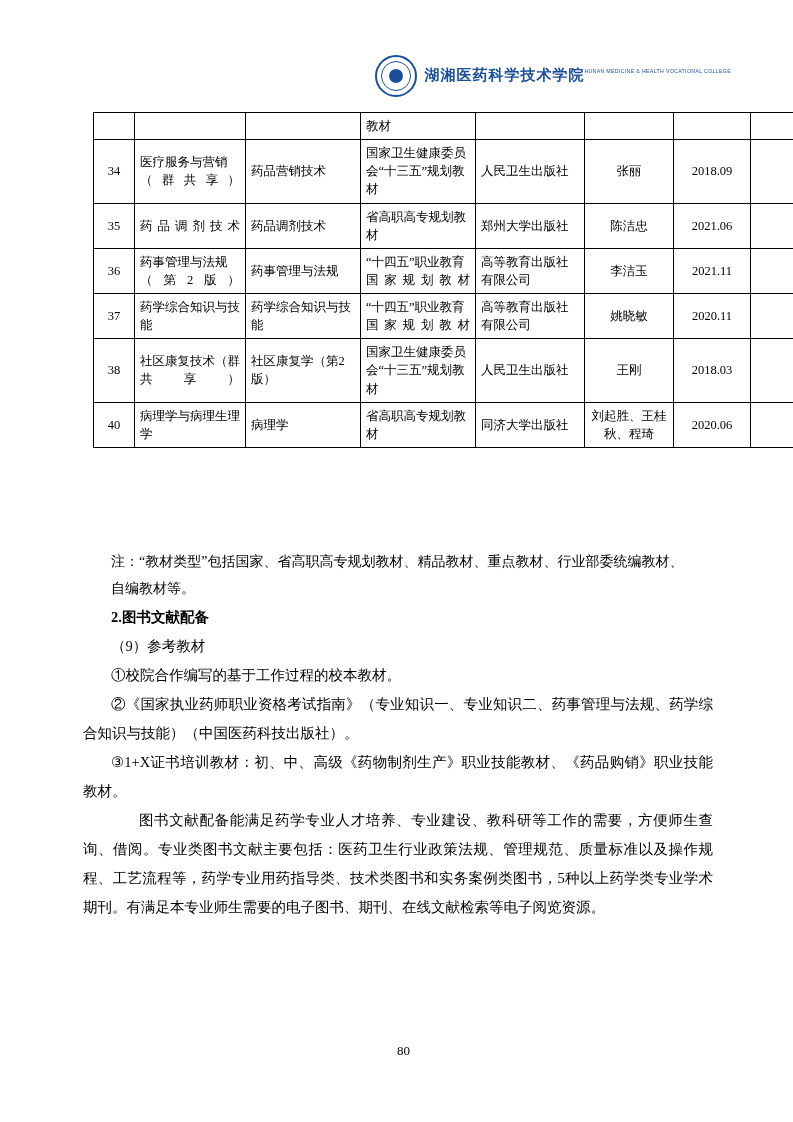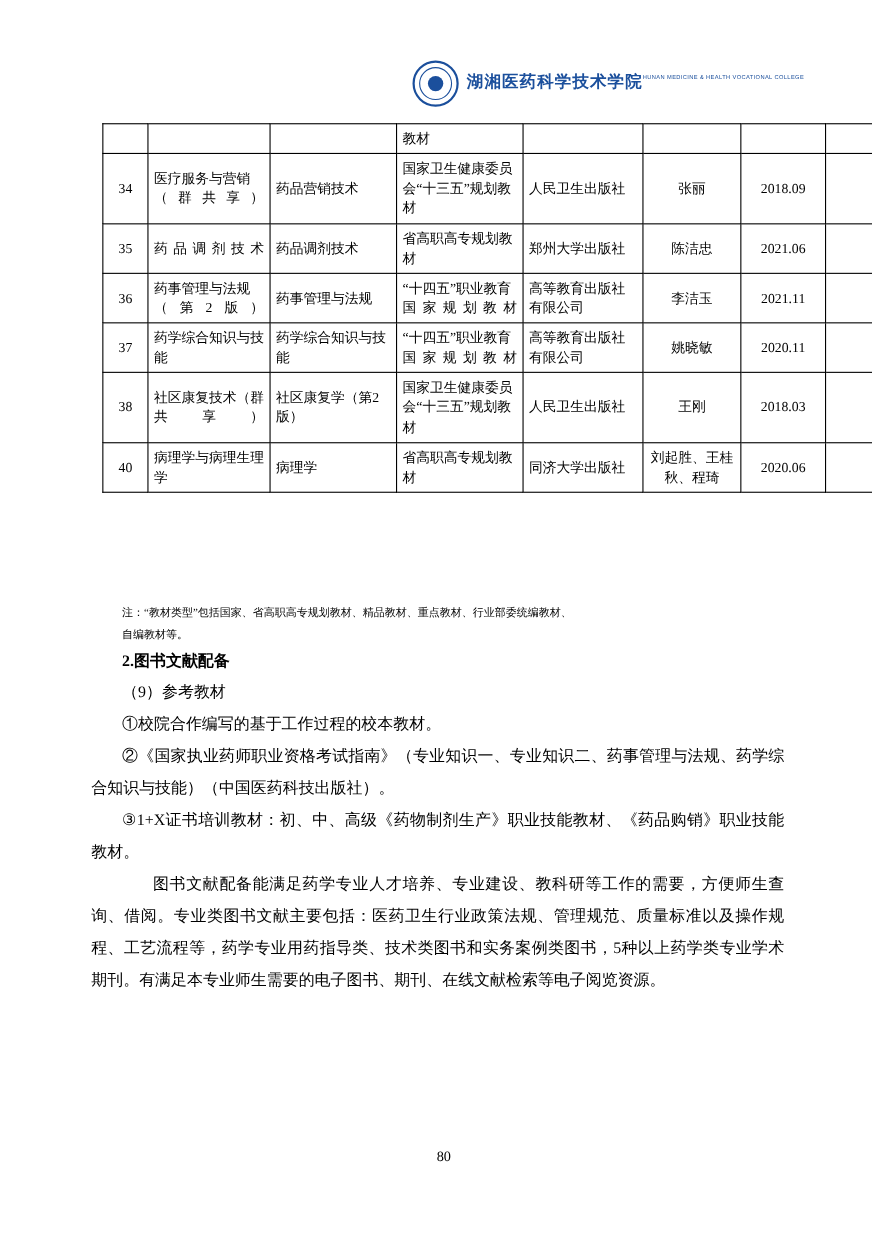--- a/index.html
+++ b/index.html
@@ -128,21 +128,21 @@
   }
   .indent1 { text-indent: 28px; }
   .indent2 { text-indent: 56px; }
   .sec-head {
     font-weight: bold;
     text-indent: 28px;
     margin-top: 6px;
     font-family: Liberation Serif, serif;
   }
   .note-text {
-    font-size: 10px;
+    font-size: 14px;
     line-height: 1.95;
   }
 
   
   .footer {
     position: absolute;
     left: 14px;
     right: 0;
     top: 1043px;
     text-align: center;

